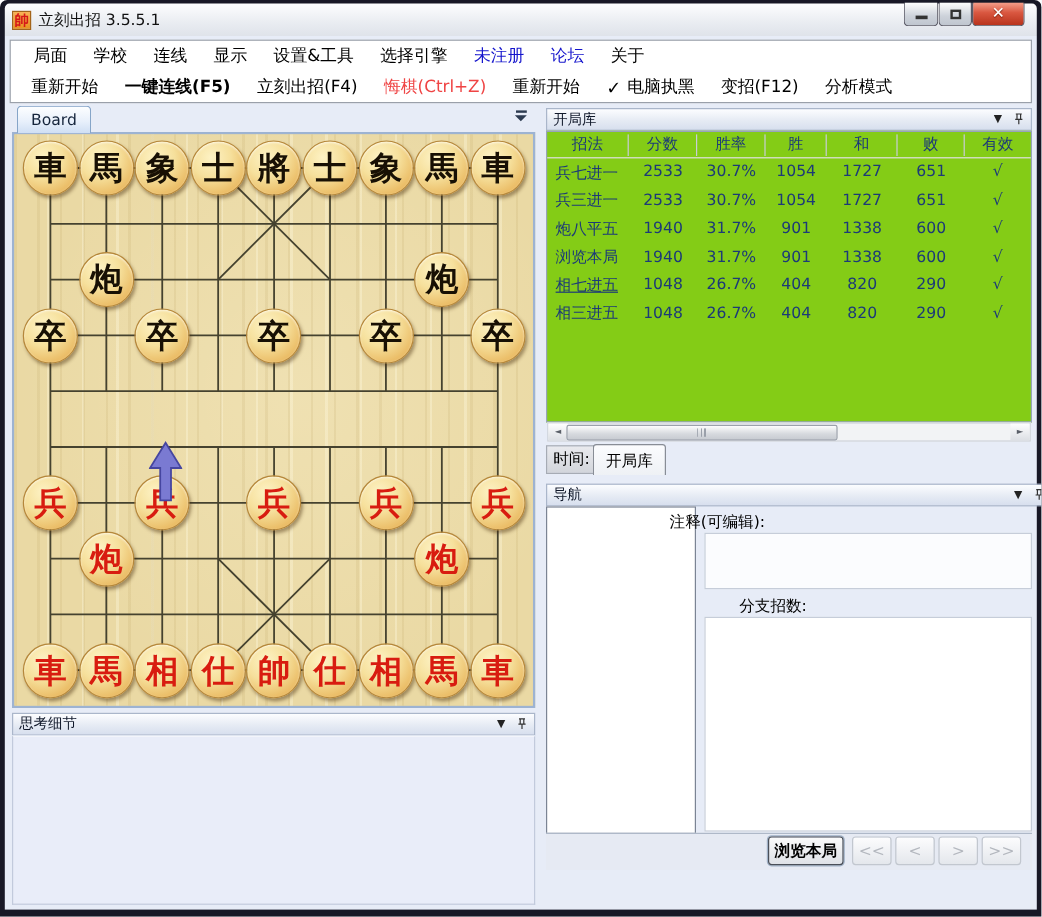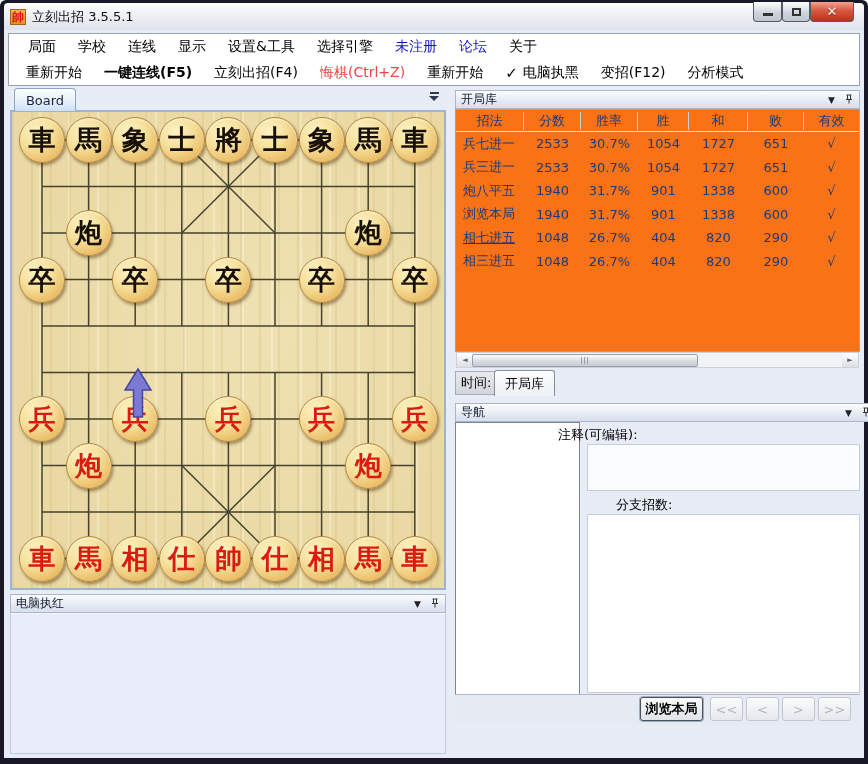--- a/index.html
+++ b/index.html
@@ -76,21 +76,21 @@
                   font-size:12px; color:#10182a; }
   .panel-header .spacer { flex:1; }
   .hdr-collapse { font-size:9px; color:#222; margin-right:9px; }
   .hdr-pin { width:10px; height:11px; }
 
   .think-body { position:absolute; left:6px; top:583px; width:436px; height:141px;
                 background:#e9edf9; border:1px solid #c2cadc; border-top:1px solid #f5f7fc; }
 
   
   .book-table { position:absolute; left:451px; top:79px; width:405px; height:243px;
-                background:#f97316; border:1px solid #98a4ba; color:#1c3a78; }
+                background:#84cc16; border:1px solid #98a4ba; color:#1c3a78; }
   .thead { display:flex; height:22px; align-items:center; border-bottom:1px solid #e2e2e2; }
   .thead .hcell { text-align:center; font-size:13px; border-right:1px solid #c9cdd6; height:18px; line-height:18px; }
   .thead .hcell:last-child { border-right:none; }
   .trow { display:flex; height:23.5px; align-items:center; font-size:13px; }
   .trow .cell { text-align:center; }
   .trow .cell.move { text-align:left; padding-left:7px; }
 
   
   .hscroll { position:absolute; left:452px; top:322px; width:403px; height:16px;
              background:#f2f3f5; border:1px solid #cdd2da; display:flex; align-items:center; }
@@ -265,21 +265,21 @@
           <div class="piece red" style="left: 286.6px; top: 423.5px;">相</div>
           <div class="piece red" style="left: 333.2px; top: 423.5px;">馬</div>
           <div class="piece red" style="left: 379.8px; top: 423.5px;">車</div>
         </div>
       <svg class="move-arrow" style="left:112px; top:255px;" width="28" height="52">
         <polygon points="14,2 27,23 18.5,23 18.5,50 9.5,50 9.5,23 1,23" fill="#7a7ad2" stroke="#4646a0" stroke-width="1.5"></polygon>
       </svg>
     </div>
 
     <div class="panel-header" style="left:6px; top:564px; width:436px;">
-      <span>电脑执红</span>
+      <span>思考细节</span>
       <span class="spacer"></span>
       <span class="hdr-collapse">▼</span>
       <svg class="hdr-pin" viewBox="0 0 10 11">
         <path d="M2.5 1 h5 M3.5 1 v4.5 h3 v-4.5 M2 5.5 h6 M5 5.5 v4" stroke="#333" stroke-width="1" fill="none"></path>
       </svg>
     </div>
     <div class="think-body"></div>
 
     <div class="panel-header" style="left:451px; top:60px; width:405px;">
       <span>开局库</span>

